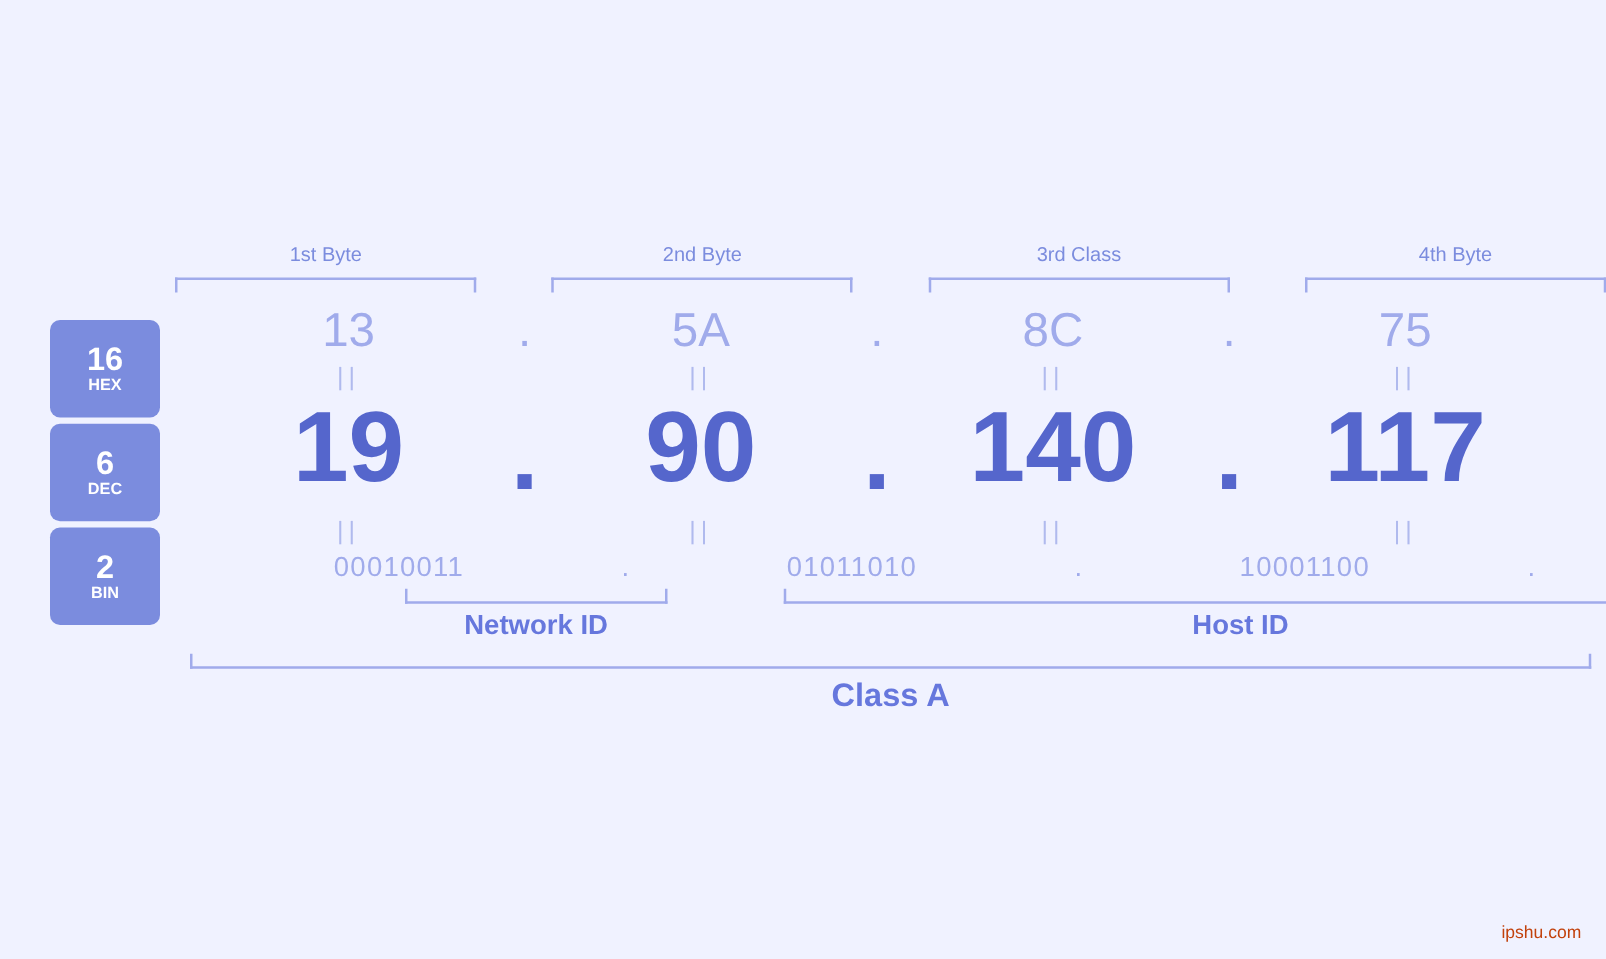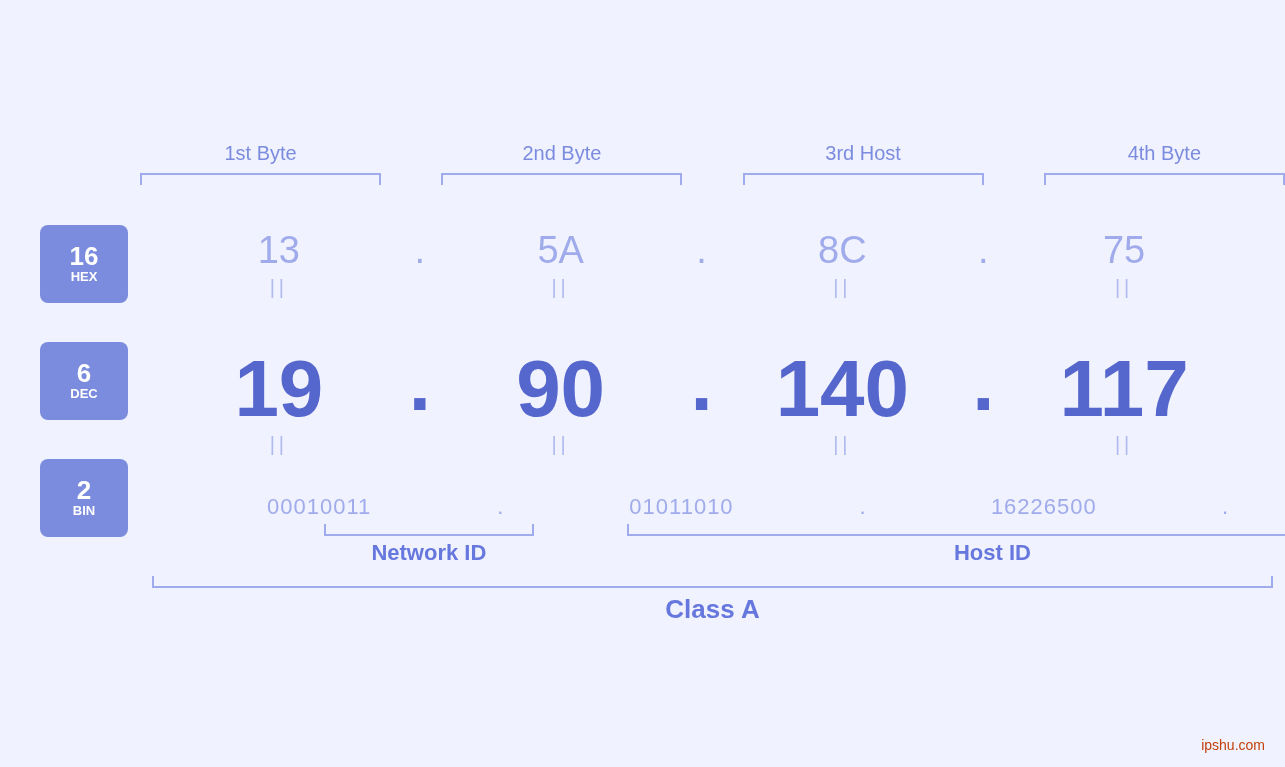--- a/index.html
+++ b/index.html
@@ -26,21 +26,21 @@
     .byte-headers {
       display: flex;
       width: 100%;
       margin-left: 140px;
       margin-bottom: 0px;
     }
 
     .byte-header {
       flex: 1;
       text-align: center;
-      font-size: 20px;
+      font-size: 16px;
       color: #7b8cde;
       padding-bottom: 8px;
     }
 
     
     .top-brackets {
       display: flex;
       width: 100%;
       margin-left: 140px;
       margin-bottom: 10px;
@@ -103,24 +103,23 @@
 
     
     .rows-container {
       flex: 1;
       display: flex;
       flex-direction: column;
     }
 
     .data-row {
       display: flex;
-      align-items: flex-end;
-      justify-content: center;
-      flex: 1;
-      margin-top: 34px;
+      align-items: flex-start;
+      justify-content: center;
+      flex: 1;
     }
 
     .byte-cell {
       flex: 1;
       text-align: center;
       display: flex;
       align-items: center;
       justify-content: center;
     }
 
@@ -290,21 +289,21 @@
     .spacer-dot { width: 40px; }
   </style>
 </head>
 <body>
 
 <div class="main-container">
 
   <div class="byte-headers">
     <div class="byte-header">1st Byte</div>
     <div class="byte-header">2nd Byte</div>
-    <div class="byte-header">3rd Host</div>
+    <div class="byte-header">3rd Class</div>
     <div class="byte-header">4th Byte</div>
   </div>
 
   <div class="top-brackets">
     <div class="bracket-cell">
       <div class="bracket-top"></div>
     </div>
     <div class="bracket-cell">
       <div class="bracket-top"></div>
     </div>
@@ -410,21 +409,21 @@
         <div class="dot-cell">
           <span class="bin-dot">.</span>
         </div>
         <div class="byte-cell">
           <span class="bin-value">01011010</span>
         </div>
         <div class="dot-cell">
           <span class="bin-dot">.</span>
         </div>
         <div class="byte-cell">
-          <span class="bin-value">16226500</span>
+          <span class="bin-value">10001100</span>
         </div>
         <div class="dot-cell">
           <span class="bin-dot">.</span>
         </div>
       </div>
 
       <div class="bottom-brackets-area">
         <div class="bottom-bracket-row">
           <div class="network-bracket-cell">
             <div class="bracket-bottom-network"></div>

